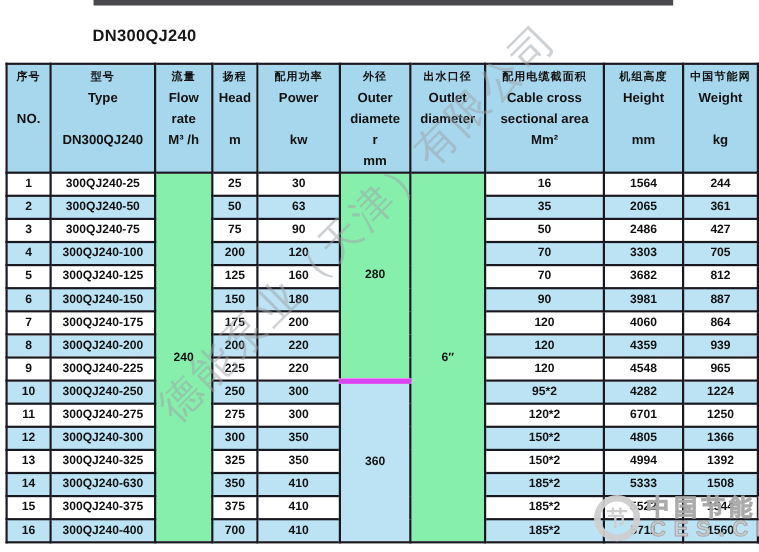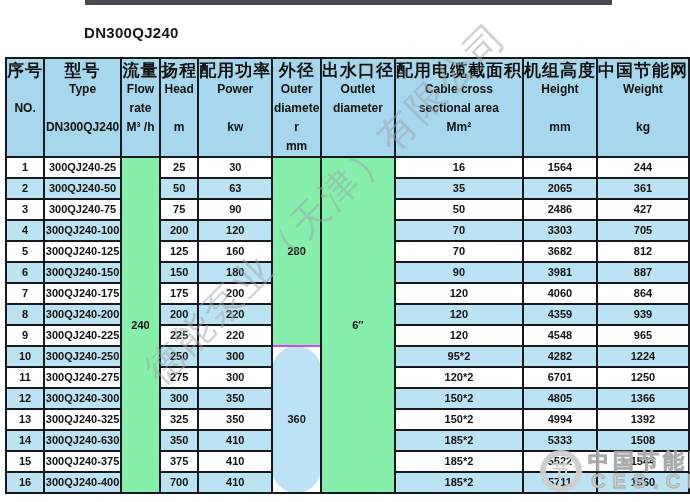--- a/index.html
+++ b/index.html
@@ -43,31 +43,31 @@
     font-weight: 700;
     overflow: hidden;
   }
   th {
     background: var(--header-bg, #a7d7ec);
     height: 99px;
     vertical-align: top;
   }
   .th-wrap { padding-top: 2px; }
   .th-line { line-height: 19px; font-size: 12px; white-space: nowrap; }
-  .th-line.zh { font-size: 17px; letter-spacing: 1px; }
+  .th-line.zh { font-size: 10px; letter-spacing: 1px; }
   td {
     height: 19px;
     line-height: 19px;
     font-size: 11px;
     background: #fff;
   }
   tr.blue td { background: var(--stripe-bg, #bce3f4); }
   td.merged { background: #86efac; }
   td.outer-top { border-bottom: 1px solid #97a1ab; }
-  td.outer-bottom { border-top: 2px solid #d946ef; border-radius: 29px; }
+  td.outer-bottom { border-top: 5px solid #d946ef; }
   
   .wm-diagonal {
     position: absolute;
     left: 165px; top: 352px;
     line-height: 38px;
     font-size: 38px;
     letter-spacing: 3px;
     color: rgba(158,163,168,0.5);
     white-space: nowrap;
     transform: rotate(-45deg);

